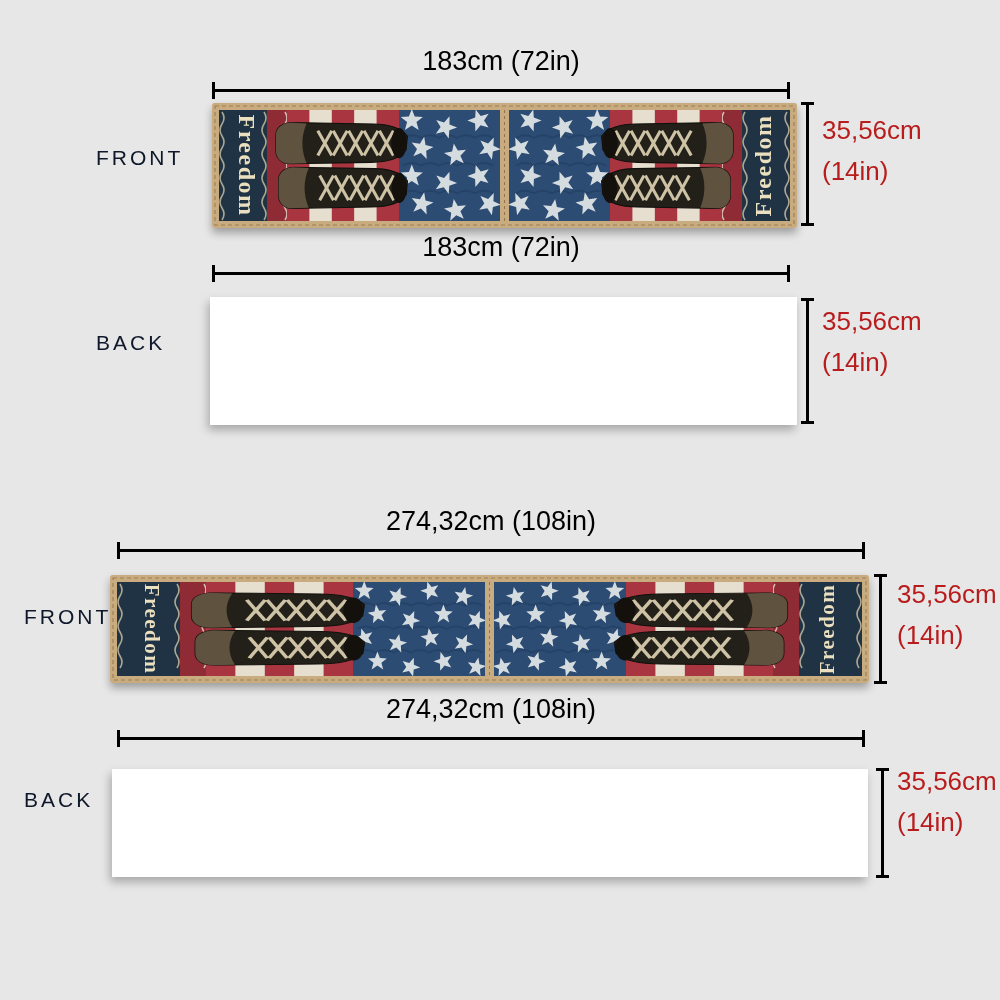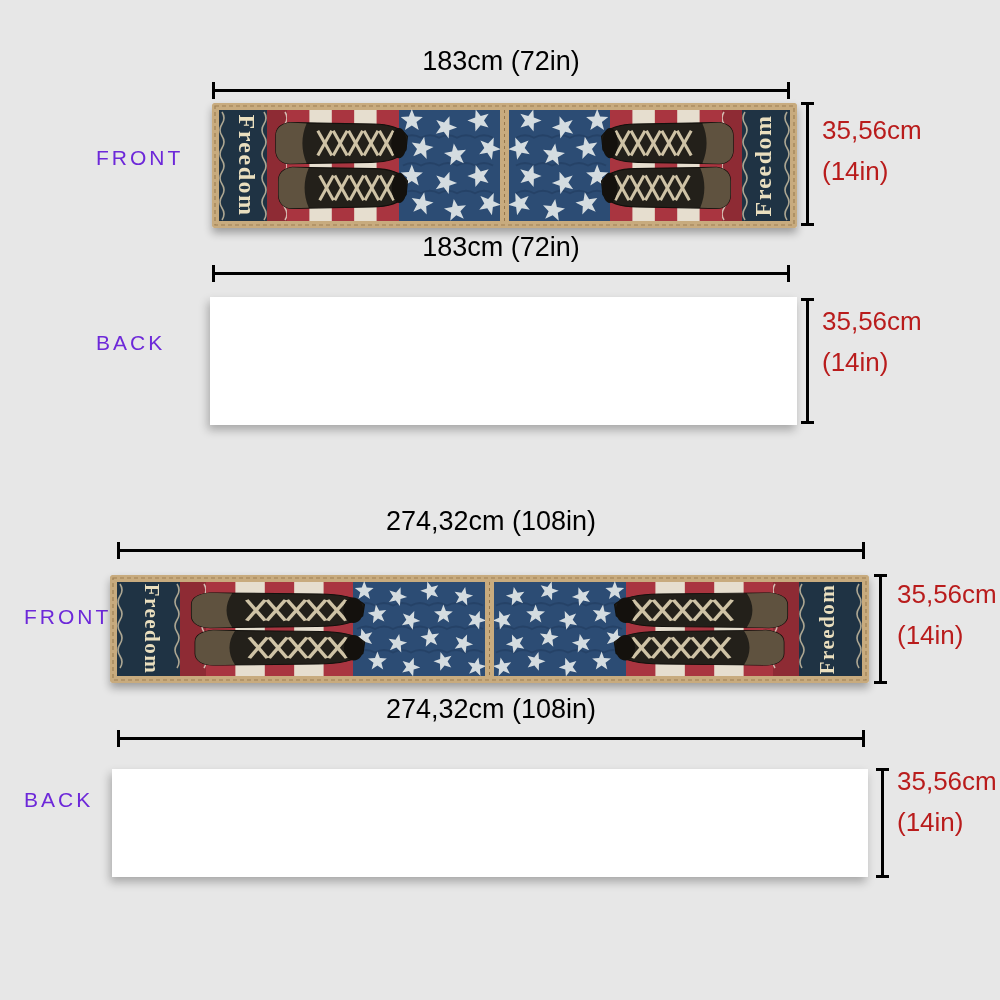--- a/index.html
+++ b/index.html
@@ -37,21 +37,21 @@
   }
   .vline::before{top:-1px;}
   .vline::after{bottom:-1px;}
   .hdim{
     position:absolute;
     font-size:26px;color:#b91c1c;line-height:41px;white-space:nowrap;
   }
   .hdim span{display:block;}
   .sideword{
     position:absolute;
-    font-size:21px;color:#6d28d9;letter-spacing:3px;white-space:nowrap;
+    font-size:21px;color:#0f172a;letter-spacing:3px;white-space:nowrap;
   }
   .runner{
     position:absolute;
     box-shadow:0 5px 9px rgba(0,0,0,.32);
     border-radius:2px;
   }
   .runner svg{display:block;border-radius:2px;}
   .backrect{
     position:absolute;
     background:#ffffff;

